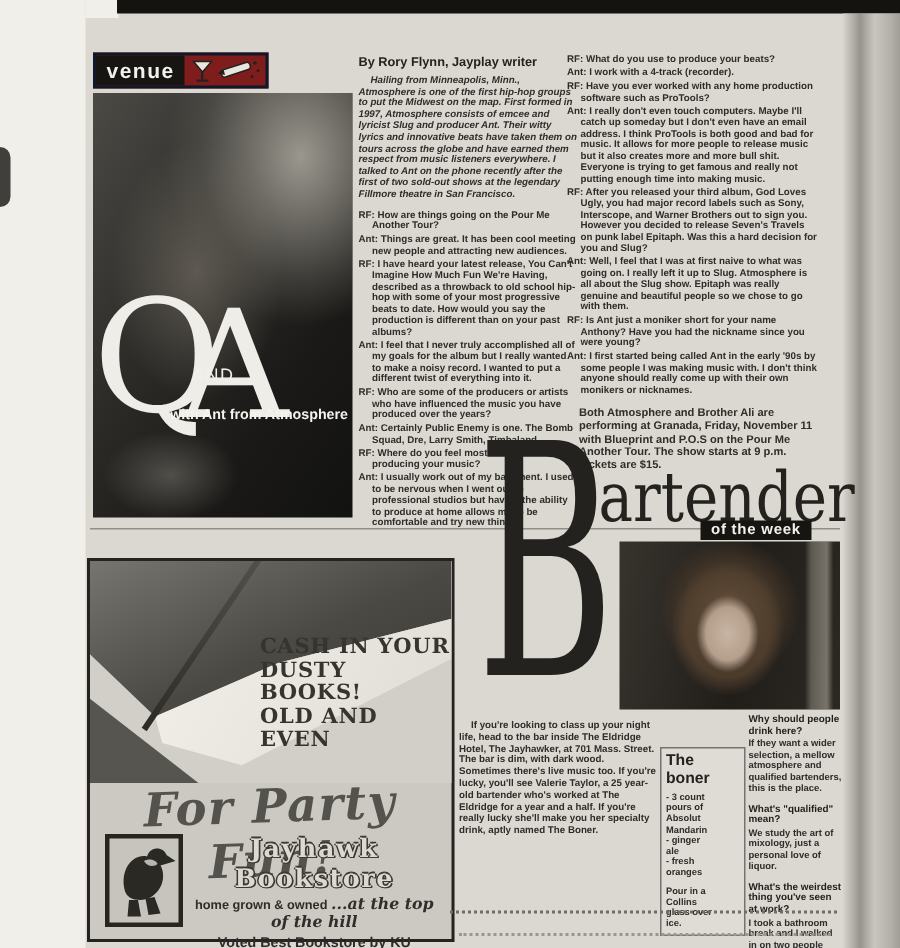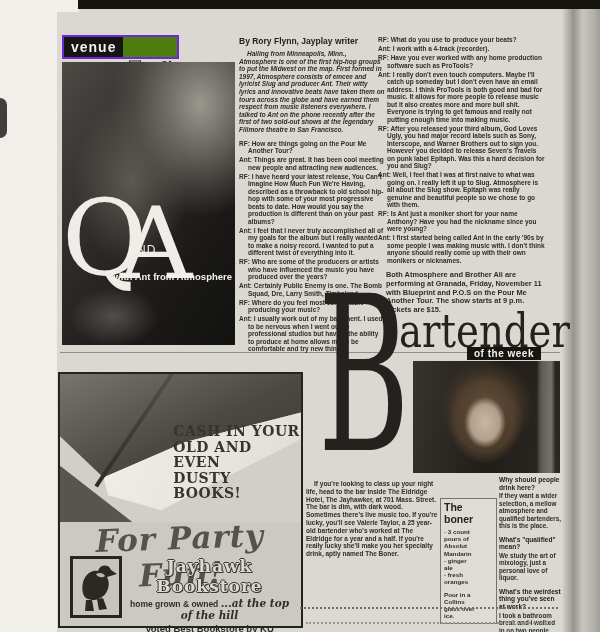--- a/index.html
+++ b/index.html
@@ -8,21 +8,21 @@
   
   .left-margin{position:absolute;left:0;top:0;width:57px;height:632px;background:#f1efe9;}
   .corner-white{position:absolute;left:57px;top:0;width:22px;height:12px;background:#f1efe9;}
   .top-bar{position:absolute;left:78px;top:0;width:522px;height:9px;background:#14130f;}
   .right-band{position:absolute;right:0;top:9px;width:38px;height:623px;
       background:linear-gradient(90deg,#d8d5ce 0%,#97948d 30%,#c9c6bf 55%,#b2afa8 85%,#a09d96 100%);}
   .smudge{position:absolute;left:0;top:98px;width:7px;height:40px;background:#413f3b;border-radius:0 22px 22px 0;}
   .hrule{position:absolute;left:60px;top:352px;width:500px;height:1px;background:#918e88;}
 
   
-  .venue{position:absolute;left:62px;top:35px;display:flex;border:2px solid #6d28d9;background:#4d7c0f;height:20px;align-items:flex-end;}
+  .venue{position:absolute;left:62px;top:35px;display:flex;border:2px solid #0f172a;background:#7f1d1d;height:20px;}
   .venue-label{background:#161511;color:#f3f1ec;font-weight:bold;font-size:14px;line-height:20px;
       padding:0 7px;letter-spacing:1px;}
   .venue-icons{width:54px;position:relative;}
   .venue-icons svg{position:absolute;left:2px;top:1px;}
 
   
   .photo{position:absolute;left:62px;top:62px;width:173px;height:283px;
     background:
       radial-gradient(ellipse 120px 150px at 80% 15%, rgba(160,157,148,.95), rgba(95,92,85,.45) 55%, rgba(0,0,0,0) 75%),
       radial-gradient(ellipse 80px 120px at 40% 42%, rgba(120,114,104,.65), rgba(0,0,0,0) 72%),
@@ -158,22 +158,22 @@
   </div>
 
   <div class="ad">
     <div class="book-area">
       <div class="book-cover"></div>
       <div class="book-page"></div>
       <div class="book-shadow"></div>
       <div class="pen"></div>
       <div class="ad-headline">
         <div>CASH IN YOUR</div>
+        <div>DUSTY BOOKS!</div>
         <div>OLD AND EVEN</div>
-        <div>DUSTY BOOKS!</div>
       </div>
     </div>
     <div class="party">For Party Fun!</div>
     <div class="ad-bottom">
       <div class="logo">
         <svg width="46" height="56" viewBox="0 0 46 56">
           <path d="M10 34 C7 20 16 10 25 12 C27 5 36 5 38 11 L44 15 L34 18 C39 27 33 40 21 41 C15 41 11 39 10 34 Z" fill="#2a2924"></path>
           <path d="M23 15 C26 13 31 14 32 17 C30 19 25 19 23 15 Z" fill="#b9b6af"></path>
           <path d="M13 41 L19 41 L21 52 L12 52 Z" fill="#2a2924"></path>
           <path d="M24 40 L30 39 L34 50 L26 51 Z" fill="#2a2924"></path>

